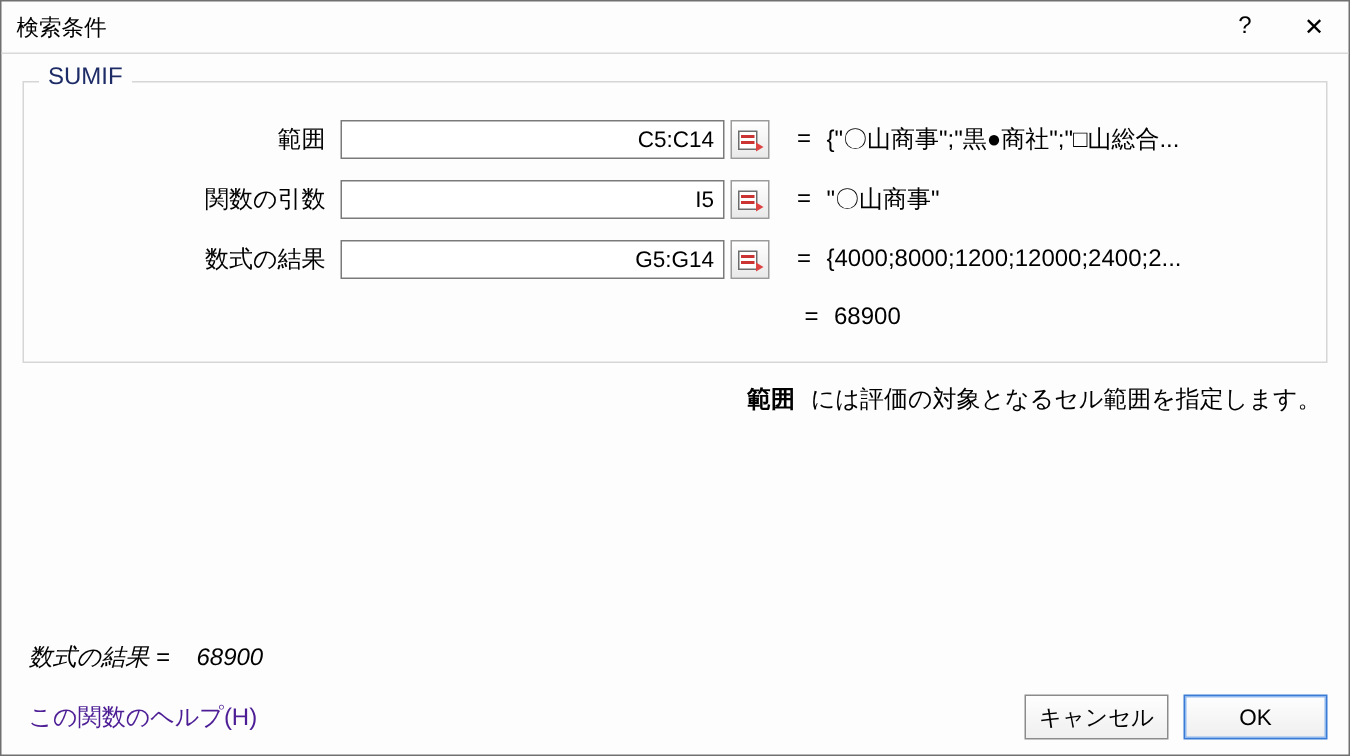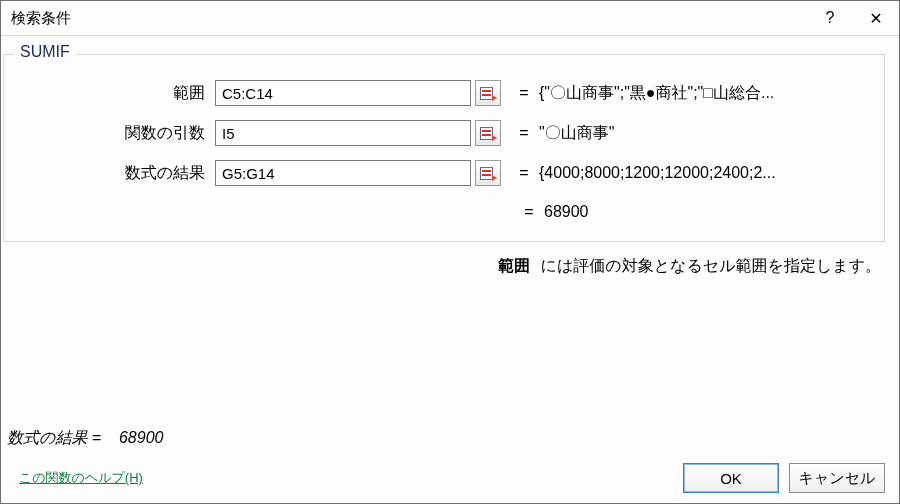--- a/index.html
+++ b/index.html
@@ -37,21 +37,21 @@
     height: 34px;
     display: flex;
     align-items: center;
     justify-content: center;
     font-size: 16px;
     font-family: "Segoe UI Symbol", sans-serif;
   }
   .titlebar .tbtn.close { font-size: 16px; }
   .body {
     flex: 1 1 auto;
-    padding: 10px 14px 0 2px;
+    padding: 10px 14px 0 14px;
     box-sizing: border-box;
     display: flex;
     flex-direction: column;
   }
   .fieldset {
     border: 1px solid #d6d6d6;
     padding: 18px 16px 14px 16px;
     position: relative;
     margin-top: 8px;
   }
@@ -78,20 +78,21 @@
   }
   .arginput {
     width: 256px;
     height: 26px;
     box-sizing: border-box;
     border: 1px solid #7a7a7a;
     padding: 2px 6px;
     font-size: 15px;
     font-family: inherit;
     background: #fff;
+    text-align: right;
   }
   .refbtn {
     width: 26px;
     height: 26px;
     margin-left: 4px;
     border: 1px solid #9b9b9b;
     background: linear-gradient(#ffffff, #e9e9e9);
     display: flex;
     align-items: center;
     justify-content: center;
@@ -134,24 +135,23 @@
     align-items: center;
     padding: 4px 14px 10px 14px;
   }
   .formula-result {
     font-size: 16px;
     margin-bottom: 10px;
     padding-left: 4px;
     font-style: italic;
   }
   .helplink {
-    color: #15803d;
-    text-decoration: underline;
+    color: #4c1d95;
     cursor: pointer;
-    font-size: 13px;
+    font-size: 16px;
     padding-left: 4px;
   }
   .btn {
     min-width: 96px;
     height: 30px;
     margin-left: 10px;
     border: 1px solid #8b8b8b;
     background: linear-gradient(#fefefe, #efefef);
     display: flex;
     align-items: center;
@@ -257,21 +257,21 @@
     <div class="formula-result">
       <span>数式の結果 =</span>
       <span>&nbsp;&nbsp;</span>
       <span>68900</span>
     </div>
   </div>
 
   <div class="bottom">
     <span class="helplink">この関数のヘルプ(H)</span>
     <div class="spacer"></div>
+    <div class="btn">
+        <span>キャンセル</span>
+      </div>
     <div class="btn ok">
         <span>OK</span>
       </div>
-    <div class="btn">
-        <span>キャンセル</span>
-      </div>
   </div>
 
 </div>
 
 </body></html>

